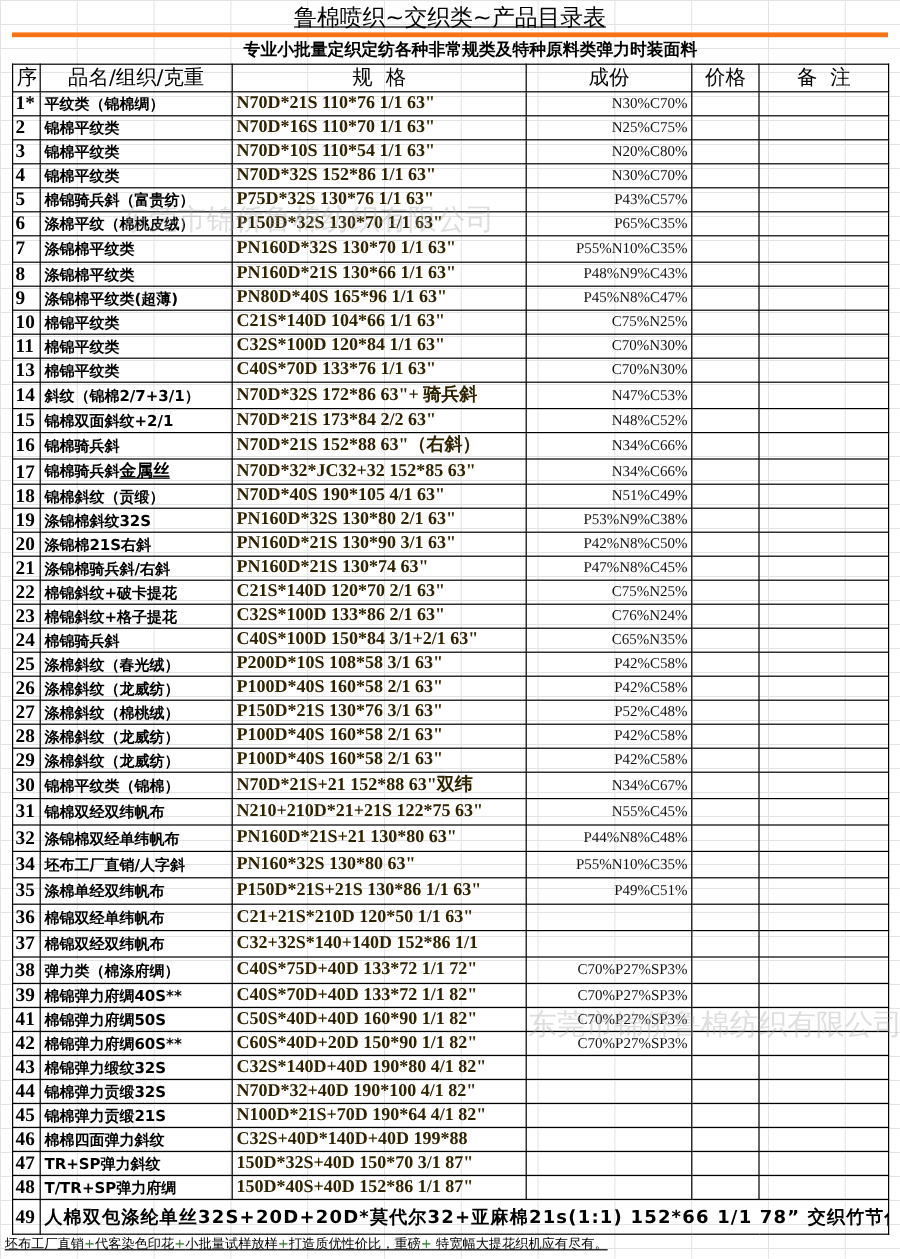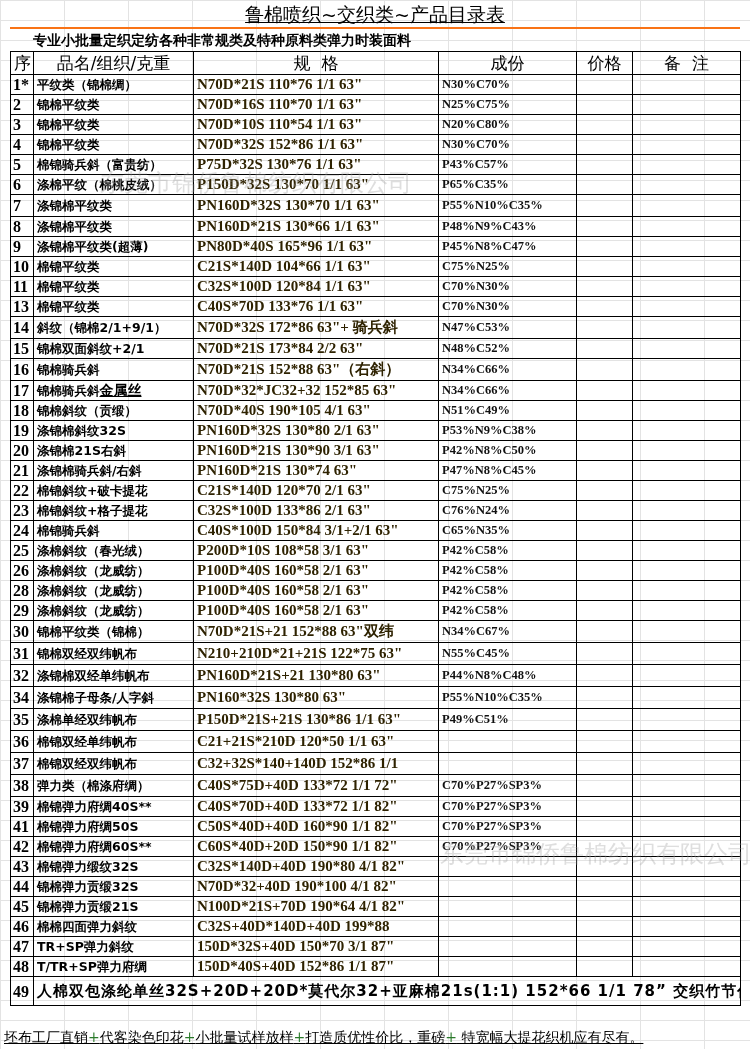--- a/index.html
+++ b/index.html
@@ -4,41 +4,41 @@
 <style>
   html, body { margin:0; padding:0; background:#ffffff; }
   body { width:750px; height:1049px; position:relative; overflow:hidden;
          font-family:"DejaVu Serif","Liberation Serif",serif; color:#000; }
   .grid-bg { position:absolute; inset:0;
     background-image:
       linear-gradient(to right, #e3e3e3 1px, transparent 1px),
       linear-gradient(to bottom, #e3e3e3 1px, transparent 1px);
     background-size: 64px 20px; pointer-events:none; }
   .sheet { position:absolute; left:10px; top:0; width:730px; }
-  .title-row { height:27px; position:relative; border-bottom:2px solid #f97316; }
+  .title-row { height:27px; position:relative; border-bottom:4px solid #f97316; }
   .title { position:absolute; left:0; right:0; top:2px; text-align:center;
     font-family:"DejaVu Serif",serif; font-size:19px; text-decoration:underline; letter-spacing:0px; }
   .subtitle-row { height:22px; position:relative; display:flex; }
   .subtitle-row .spacer-l { width:23px; }
-  .subtitle { width:548px; text-align:left; font-family:"DejaVu Sans",sans-serif;
+  .subtitle { width:548px; text-align:right; font-family:"DejaVu Sans",sans-serif;
     font-size:14px; font-weight:bold; line-height:22px; }
   table { border-collapse:collapse; width:730px; table-layout:fixed; }
   td, th { border:1.5px solid #000; padding:0 3px; white-space:nowrap; overflow:hidden; }
   th { font-family:"DejaVu Sans",sans-serif; font-weight:normal; font-size:17px; height:22px; line-height:22px; text-align:center; }
   td { height:19px; line-height:19px; font-size:12.5px; }
   td.seq { font-family:"Liberation Serif",serif; font-weight:bold; font-size:16px; padding-left:2px; }
   td.name { font-family:"DejaVu Sans",sans-serif; font-weight:bold; font-size:12.5px; }
   td.spec { font-family:"Liberation Serif",serif; font-weight:bold; font-size:15px; color:#2e2200; }
-  td.comp { font-family:"Liberation Serif",serif; font-weight:bold; font-size:12.5px; text-align:left; color:#111; }
+  td.comp { font-family:"Liberation Serif",serif; font-weight:normal; font-size:12.5px; text-align:right; color:#111; }
   td.price, td.note { }
   tr.tall td { height:21px; line-height:21px; }
   .u { text-decoration:underline; font-size:14px;margin-top:40px; }
   td.wide49 { font-family:"DejaVu Sans",sans-serif; font-weight:bold; font-size:15px; letter-spacing:1px; height:28px; line-height:28px; }
   .footer { position:absolute; left:0; top:1027px; width:750px; height:20px;
-    font-family:"DejaVu Serif",serif; font-size:14px; text-decoration:underline; white-space:nowrap;
+    font-family:"DejaVu Serif",serif; font-size:11px; text-decoration:underline; white-space:nowrap;
     line-height:20px; padding-left:4px; box-sizing:border-box; }
   .footer .plus { color:#2a7a2a; }
   .watermark { position:absolute; color:rgba(160,160,160,0.35); font-family:Liberation Mono, monospace;
     font-size:24px; pointer-events:none; white-space:nowrap; }
 </style>
 </head>
 <body>
 
 <div class="grid-bg"></div>
 
@@ -162,21 +162,21 @@
         <tr>
           <td class="seq">13</td>
           <td class="name">棉锦平纹类</td>
           <td class="spec">C40S*70D 133*76 1/1 63"</td>
           <td class="comp">C70%N30%</td>
           <td class="price"></td>
           <td class="note"></td>
         </tr>
         <tr class="tall">
           <td class="seq">14</td>
-          <td class="name">斜纹（锦棉2/1+9/1）</td>
+          <td class="name">斜纹（锦棉2/7+3/1）</td>
           <td class="spec">N70D*32S 172*86  63"+ 骑兵斜</td>
           <td class="comp">N47%C53%</td>
           <td class="price"></td>
           <td class="note"></td>
         </tr>
         <tr>
           <td class="seq">15</td>
           <td class="name">锦棉双面斜纹+2/1</td>
           <td class="spec">N70D*21S 173*84 2/2  63"</td>
           <td class="comp">N48%C52%</td>
@@ -265,20 +265,28 @@
         </tr>
         <tr>
           <td class="seq">26</td>
           <td class="name">涤棉斜纹（龙威纺）</td>
           <td class="spec">P100D*40S 160*58 2/1 63"</td>
           <td class="comp">P42%C58%</td>
           <td class="price"></td>
           <td class="note"></td>
         </tr>
         <tr>
+          <td class="seq">27</td>
+          <td class="name">涤棉斜纹（棉桃绒）</td>
+          <td class="spec">P150D*21S 130*76 3/1 63"</td>
+          <td class="comp">P52%C48%</td>
+          <td class="price"></td>
+          <td class="note"></td>
+        </tr>
+        <tr>
           <td class="seq">28</td>
           <td class="name">涤棉斜纹（龙威纺）</td>
           <td class="spec">P100D*40S 160*58 2/1 63"</td>
           <td class="comp">P42%C58%</td>
           <td class="price"></td>
           <td class="note"></td>
         </tr>
         <tr>
           <td class="seq">29</td>
           <td class="name">涤棉斜纹（龙威纺）</td>
@@ -306,21 +314,21 @@
         <tr class="tall">
           <td class="seq">32</td>
           <td class="name">涤锦棉双经单纬帆布</td>
           <td class="spec">PN160D*21S+21 130*80  63"</td>
           <td class="comp">P44%N8%C48%</td>
           <td class="price"></td>
           <td class="note"></td>
         </tr>
         <tr class="tall">
           <td class="seq">34</td>
-          <td class="name">涤锦棉子母条/人字斜</td>
+          <td class="name">坯布工厂直销/人字斜</td>
           <td class="spec">PN160*32S 130*80  63"</td>
           <td class="comp">P55%N10%C35%</td>
           <td class="price"></td>
           <td class="note"></td>
         </tr>
         <tr class="tall">
           <td class="seq">35</td>
           <td class="name">涤棉单经双纬帆布</td>
           <td class="spec">P150D*21S+21S 130*86 1/1 63"</td>
           <td class="comp">P49%C51%</td>

